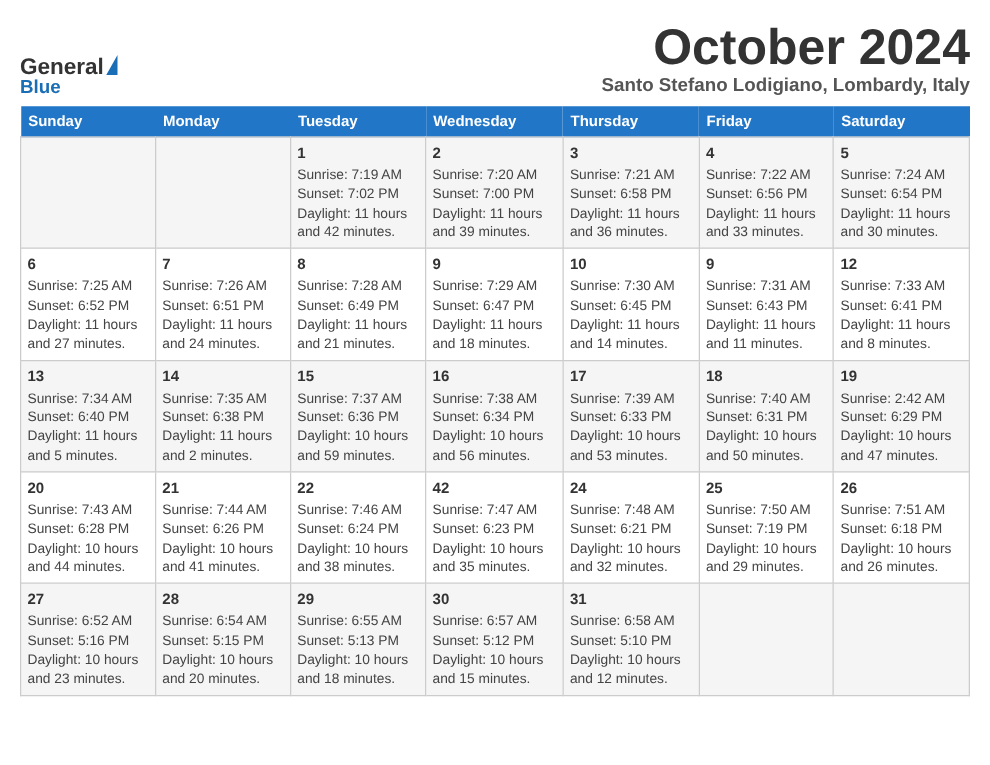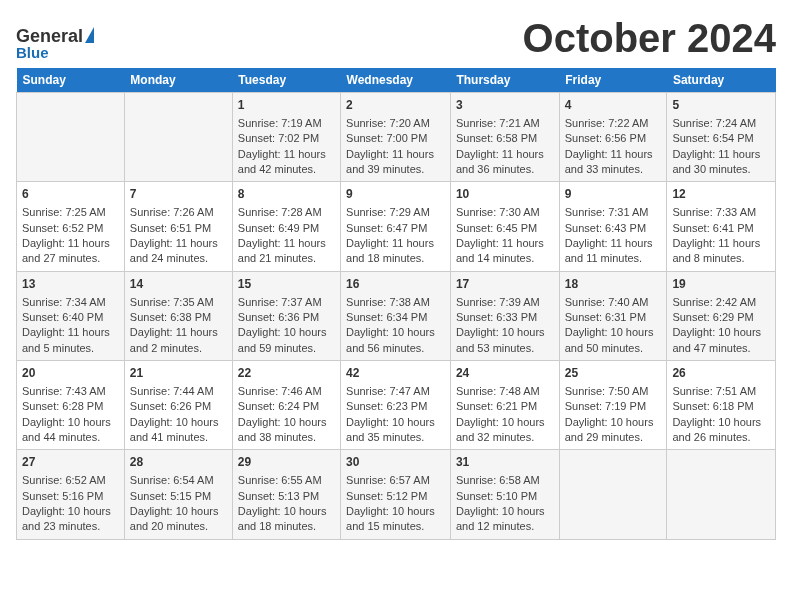--- a/index.html
+++ b/index.html
@@ -94,20 +94,21 @@
 <div class="header">
   <div class="logo">
     <div style="display:flex; align-items:center;">
       <span class="logo-general">General</span>
       <span style="display:inline-block; width:0; height:0; border-left:9px solid transparent; border-bottom:16px solid #1a6eb5; margin-left:2px; position:relative; top:-1px;"></span>
     </div>
     <span class="logo-blue">Blue</span>
   </div>
   <div class="title-block">
     <div class="month-title">October 2024</div>
+    <div class="location-title">Santo Stefano Lodigiano, Lombardy, Italy</div>
   </div>
 </div>
 
 <table>
   <thead>
     <tr>
     <th>Sunday</th>
         <th>Monday</th>
         <th>Tuesday</th>
         <th>Wednesday</th>

